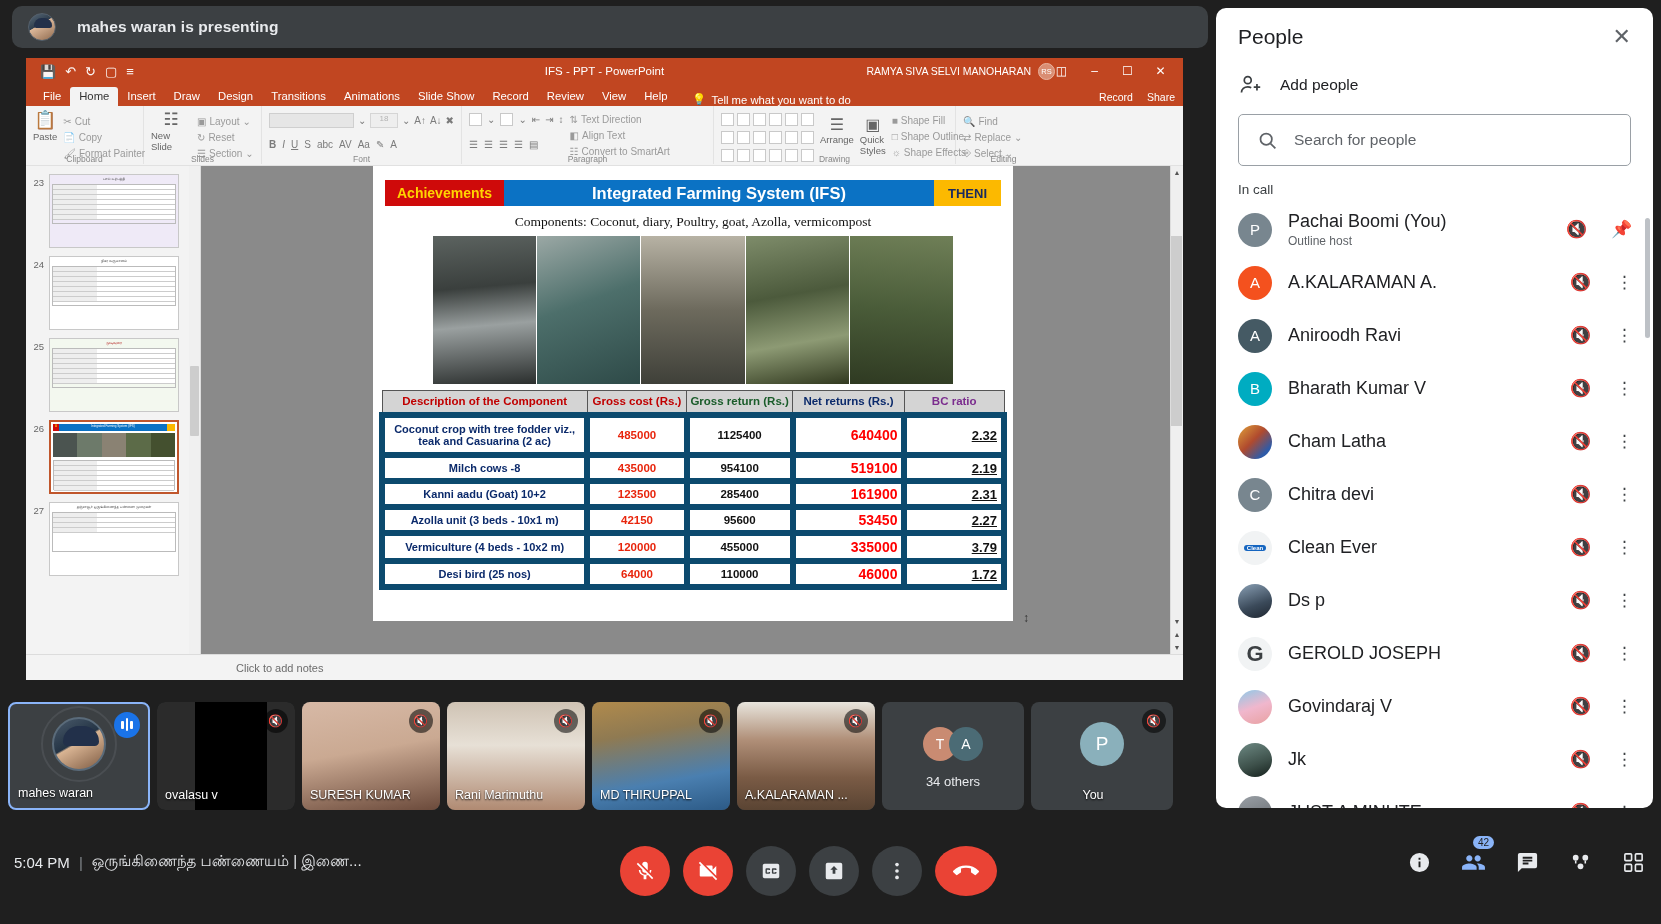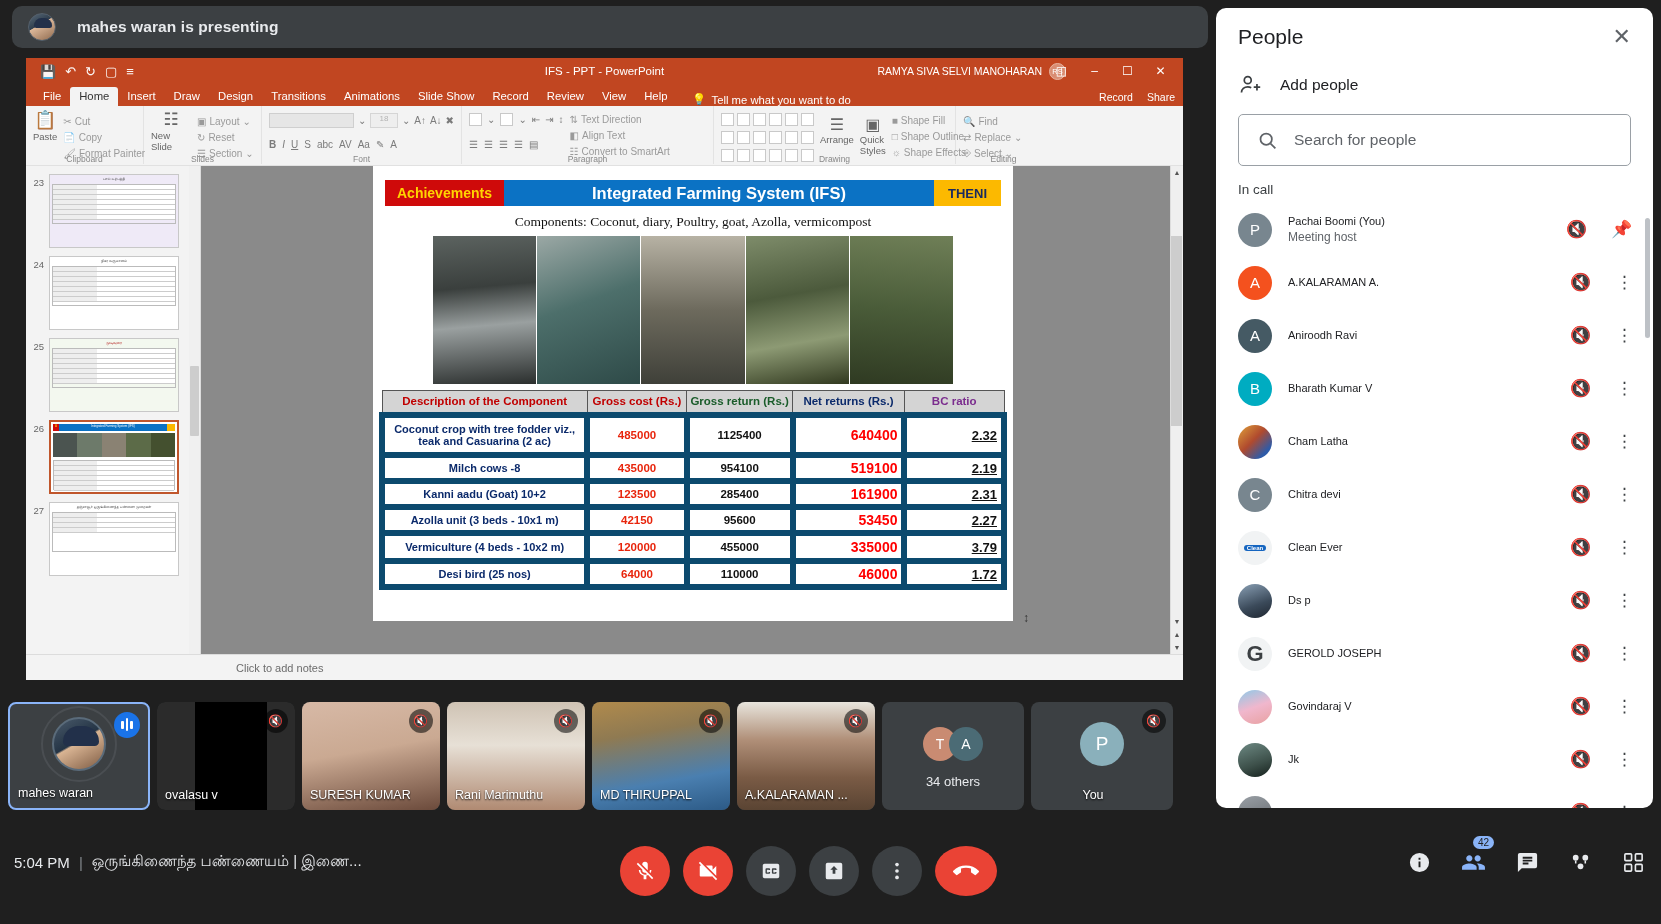--- a/index.html
+++ b/index.html
@@ -35,21 +35,21 @@
   }
   .ppt-titlebar {
     height: 26px; background: #c14621; position: relative; color: #fff;
     display: flex; align-items: center;
   }
   .ppt-qat { display: flex; align-items: center; gap: 9px; padding-left: 14px; font-size: 12px; }
   .qat-ico { opacity: .95; font-size: 13px; line-height: 1; }
   .ppt-doctitle {
     position: absolute; left: 0; right: 0; text-align: center; font-size: 11.5px; color: #fff;
   }
-  .ppt-acct { position: absolute; right: 117px; font-size: 10.5px; display: flex; align-items: center; gap: 7px; }
+  .ppt-acct { position: absolute; right: 128px; font-size: 10.5px; display: flex; align-items: center; gap: 7px; }
   .acct-badge {
     width: 17px; height: 17px; border-radius: 50%; background: #d98d73; color: #fff;
     font-size: 7.5px; display: flex; align-items: center; justify-content: center; border: 1px solid #eab39f;
   }
   .win-btns { position: absolute; right: 6px; display: flex; gap: 0; align-items: center; }
   .win-btn { width: 33px; height: 26px; display:flex; align-items:center; justify-content:center; font-size: 12px; color:#fff;}
 
   .ppt-tabs {
     height: 22px; background: #c14621; display: flex; align-items: flex-end;
     padding-left: 8px; font-size: 11.3px; color: #fff; position: relative; text-align: center;
@@ -182,21 +182,21 @@
   .pp-close { margin-left:auto; font-size: 22px; color:#5f6368; }
   .pp-add { display:flex; align-items:center; gap: 16px; padding: 6px 22px 10px; color:#202124; font-size:15.5px;}
   .pp-search {
     margin: 6px 22px 0; height: 52px; border: 1px solid #9aa0a6; border-radius: 5px;
     display:flex; align-items:center; gap: 16px; padding: 0 18px; color:#5f6368; font-size:15.5px;
   }
   .pp-incall { padding: 16px 22px 6px; font-size: 13.5px; color: #3c4043; }
   .pp-list { height: 630px; overflow: hidden; }
   .pp-row { height: 53px; display:flex; align-items:center; padding: 0 20px 0 22px; gap: 16px; }
   .pp-av { width: 34px; height:34px; border-radius:50%; flex:none; display:flex; align-items:center; justify-content:center; color:#fff; font-size: 15px;}
-  .pp-name { font-size: 11px; color: #202124; line-height: 1.2;}
+  .pp-name { font-size: 18px; color: #202124; line-height: 1.2;}
   .pp-sub { font-size: 12px; color: #5f6368; margin-top:1px;}
   .pp-icons { margin-left:auto; display:flex; align-items:center; gap: 24px; color:#3c4043; font-size: 17px;}
   .pp-scroll { position:absolute; right:3px; top: 210px; width: 5px; height: 120px; background:#bdc1c6; border-radius:3px;}
   svg { display:block; }
 </style>
 </head>
 <body>
 
 <div id="root">
 
@@ -803,21 +803,21 @@
     </div>
 
     <div class="pp-incall">In call</div>
 
     <div class="pp-list">
 
       <div class="pp-row">
         <div class="pp-av" style="background:#78868f">P</div>
         <div>
           <div class="pp-name">Pachai Boomi (You)</div>
-          <div class="pp-sub">Meeting host</div>
+          <div class="pp-sub">Outline host</div>
         </div>
         <div class="pp-icons">
           <span>🔇</span>
           <span>📌</span>
         </div>
       </div>
 
       <div class="pp-row">
         <div class="pp-av" style="background:#f4511e">A</div>
         <div class="pp-name">A.KALARAMAN A.</div>

